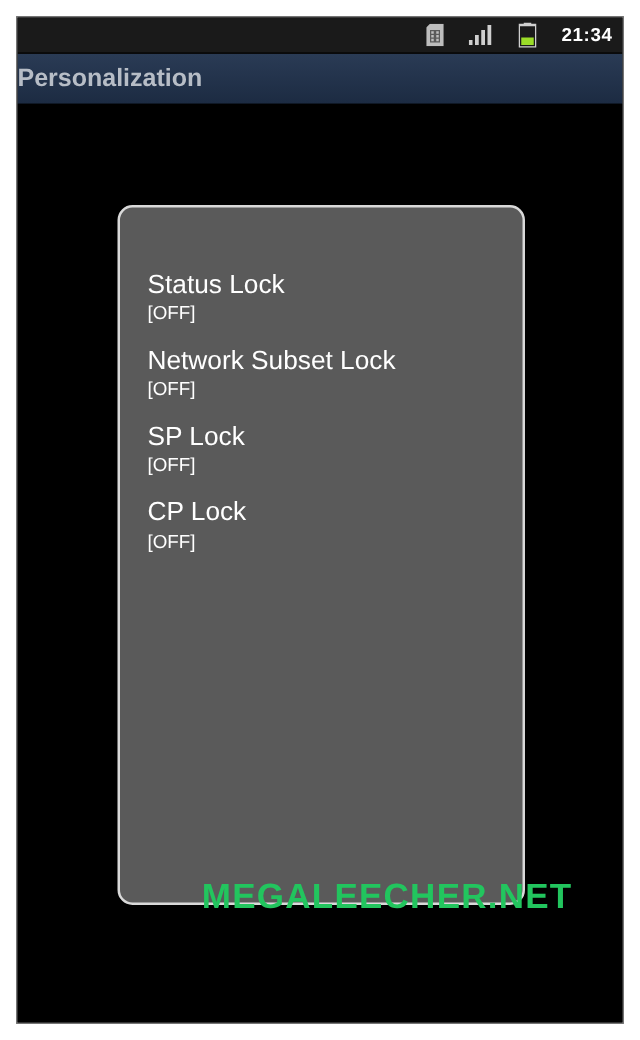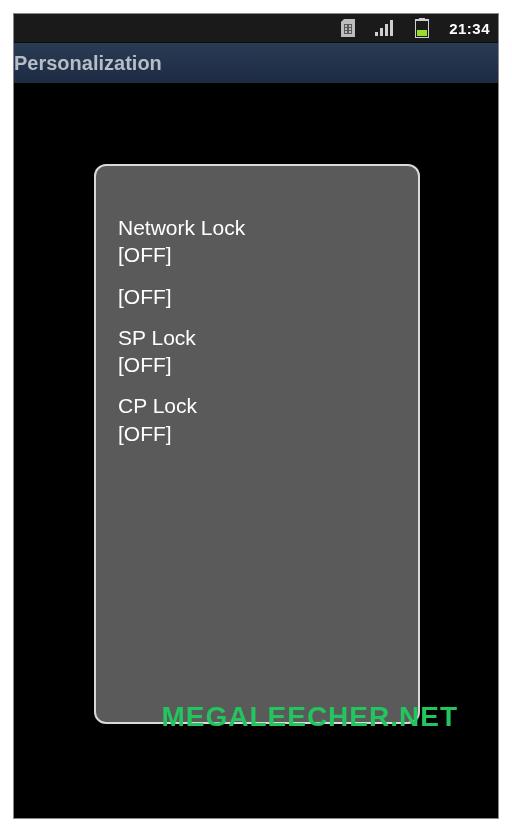--- a/index.html
+++ b/index.html
@@ -82,21 +82,21 @@
     flex-direction: column;
   }
   .dialog-title {
     font-size: 22px;
     margin-bottom: 30px;
     padding-left: 6px;
   }
   .locks { flex: 1; }
   .lock-item { margin-bottom: 14px; }
   .lock-name { font-size: 21px; line-height: 1.3; }
-  .lock-val  { font-size: 21px; line-height: 1.3; }
+  .lock-val  { font-size: 15px; line-height: 1.3; }
   .ok-btn {
     align-self: center;
     width: 200px;
     height: 40px;
     background: linear-gradient(#fdfdfd, #d7dde4 60%, #c3cad4);
     border: 1px solid #6b6b6b;
     border-radius: 4px;
     font-size: 20px;
     color: #000;
     cursor: pointer;
@@ -140,24 +140,25 @@
 
   <div class="titlebar">
     <span class="title">Personalization</span>
   </div>
 
   <div class="content">
 
     <div class="dialog">
       <div class="locks">
         <div class="lock-item">
-          <div class="lock-name">Network Lock</div>
+          <div class="lock-name">Status Lock</div>
           <div class="lock-val">[OFF]</div>
         </div>
         <div class="lock-item">
+          <div class="lock-name">Network Subset Lock</div>
           <div class="lock-val">[OFF]</div>
         </div>
         <div class="lock-item">
           <div class="lock-name">SP Lock</div>
           <div class="lock-val">[OFF]</div>
         </div>
         <div class="lock-item">
           <div class="lock-name">CP Lock</div>
           <div class="lock-val">[OFF]</div>
         </div>

